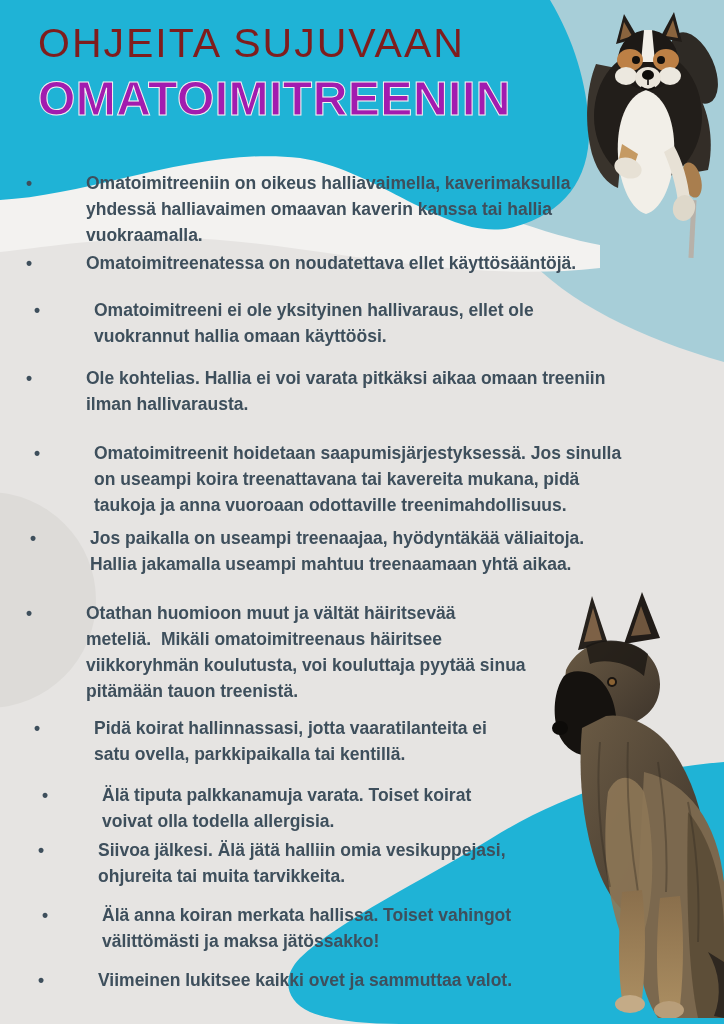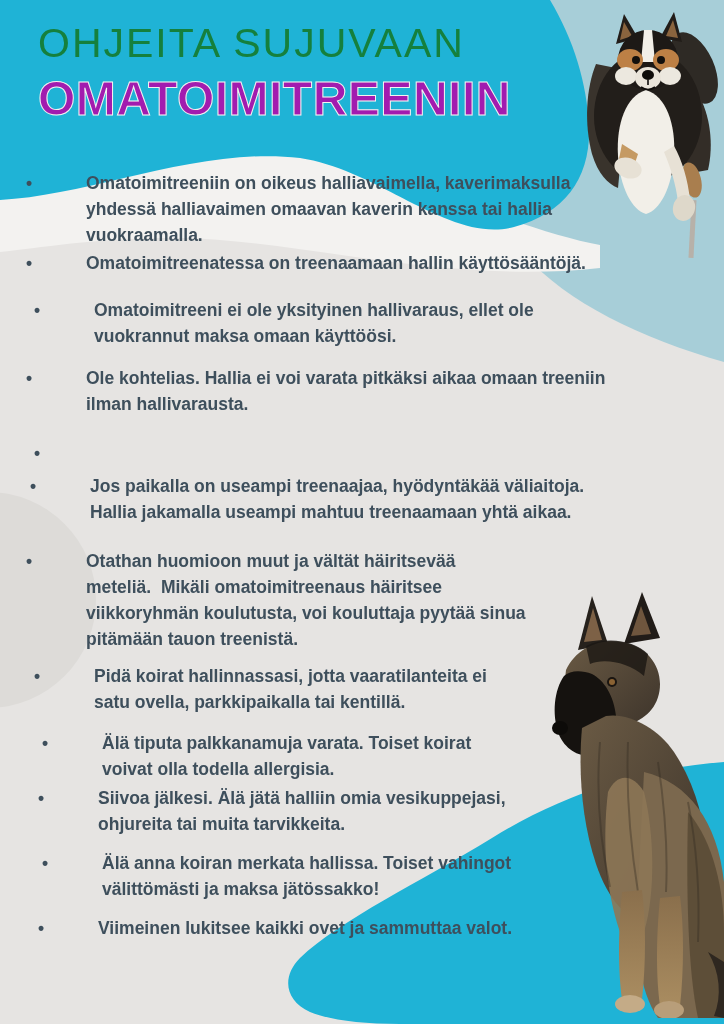--- a/index.html
+++ b/index.html
@@ -7,21 +7,21 @@
   .page {
     position:relative; width:724px; height:1024px; overflow:hidden;
     background:#e6e4e2;
     font-family:"Liberation Sans", sans-serif;
   }
   .bg-svg { position:absolute; left:0; top:0; z-index:1; }
 
   .title-block { position:absolute; left:38px; top:20px; z-index:3; }
   .title-line1 {
     font-size:41px; letter-spacing:2px; font-weight:400;
-    color:#15803d; line-height:1.15; white-space:pre;
+    color:#7f1d1d; line-height:1.15; white-space:pre;
   }
   .title-line2 {
     font-size:48px; letter-spacing:0.5px; font-weight:700;
     color:#a21caf; line-height:1.1; margin-top:6px; white-space:pre;
     -webkit-text-stroke:1px #f4f3f1;
   }
 
   .rules-list {
     position:absolute; left:26px; top:170px; width:660px; z-index:3;
     list-style:none; margin:0; padding:0;
@@ -71,34 +71,37 @@
 
   <ul class="rules-list">
     <li class="rule mb2">
         <span class="marker">•</span>
         <span class="text">Omatoimitreeniin on oikeus halliavaimella, kaverimaksulla
 yhdessä halliavaimen omaavan kaverin kanssa tai hallia
 vuokraamalla.</span>
       </li>
     <li class="rule mb21">
         <span class="marker">•</span>
-        <span class="text">Omatoimitreenatessa on treenaamaan hallin käyttösääntöjä.</span>
+        <span class="text">Omatoimitreenatessa on noudatettava ellet käyttösääntöjä.</span>
       </li>
     <li class="rule mb16 in8">
         <span class="marker">•</span>
         <span class="text">Omatoimitreeni ei ole yksityinen hallivaraus, ellet ole
-vuokrannut maksa omaan käyttöösi.</span>
+vuokrannut hallia omaan käyttöösi.</span>
       </li>
     <li class="rule mb23">
         <span class="marker">•</span>
         <span class="text">Ole kohtelias. Hallia ei voi varata pitkäksi aikaa omaan treeniin
 ilman hallivarausta.</span>
       </li>
     <li class="rule mb7 in8">
         <span class="marker">•</span>
+        <span class="text">Omatoimitreenit hoidetaan saapumisjärjestyksessä. Jos sinulla
+on useampi koira treenattavana tai kavereita mukana, pidä
+taukoja ja anna vuoroaan odottaville treenimahdollisuus.</span>
       </li>
     <li class="rule mb23 in4">
         <span class="marker">•</span>
         <span class="text">Jos paikalla on useampi treenaajaa, hyödyntäkää väliaitoja.
 Hallia jakamalla useampi mahtuu treenaamaan yhtä aikaa.</span>
       </li>
     <li class="rule mb11">
         <span class="marker">•</span>
         <span class="text">Otathan huomioon muut ja vältät häiritsevää
 meteliä.  Mikäli omatoimitreenaus häiritsee

